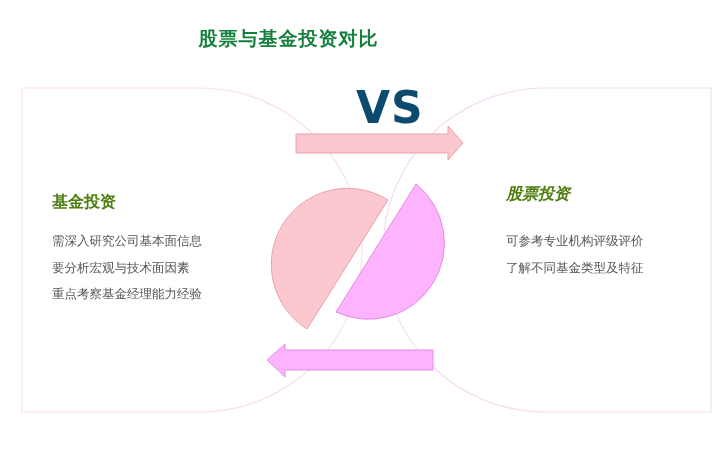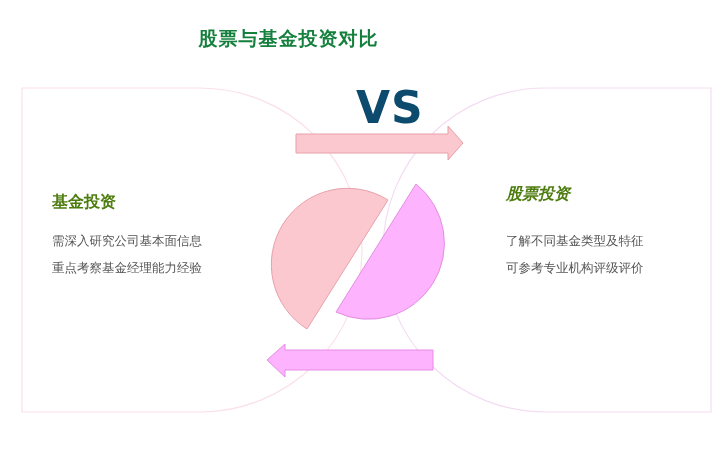--- a/index.html
+++ b/index.html
@@ -33,20 +33,21 @@
     <path d="M388,200 A76,76 0 0 0 307,329 Z" fill="#fcc8cf" stroke="#e8a0aa" stroke-width="1"></path>
     <path d="M416,184 A76,76 0 0 1 336,312 Z" fill="#fdb3fd" stroke="#e48de4" stroke-width="1"></path>
   </g>
 </svg>
 
 <div class="vs">VS</div>
 
 <div class="panel-title" style="left:52px; top:192px;">基金投资</div>
 <ul class="panel-list" style="left:52px; top:228px;">
   <li>需深入研究公司基本面信息</li>
+  <li>要分析宏观与技术面因素</li>
   <li>重点考察基金经理能力经验</li>
 </ul>
 
 <div class="panel-title" style="left:506px; top:184px;font-style:italic;">股票投资</div>
 <ul class="panel-list" style="left:506px; top:228px;">
+  <li>可参考专业机构评级评价</li>
   <li>了解不同基金类型及特征</li>
-  <li>可参考专业机构评级评价</li>
 </ul>
 
 </body></html>

